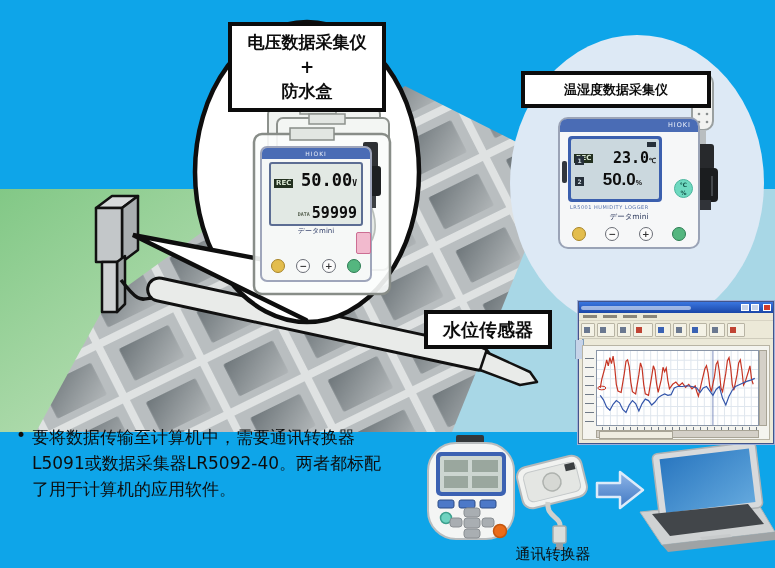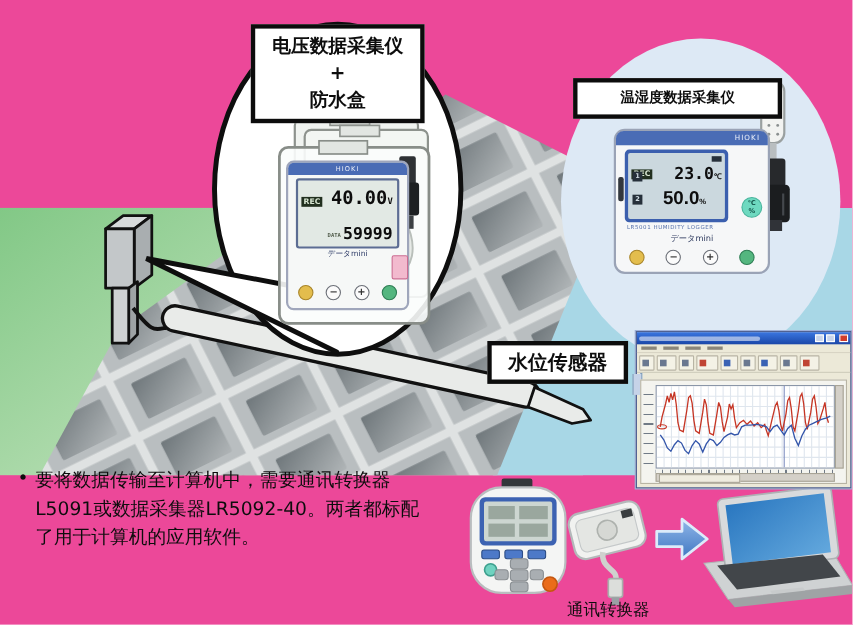--- a/index.html
+++ b/index.html
@@ -1,25 +1,25 @@
 <!DOCTYPE html>
 <html><head>
 <meta charset="utf-8">
 <style>
   html,body{margin:0;padding:0;background:#fff;}
-  .stage{position:relative;width:775px;height:568px;background:#ec4899;overflow:hidden;
+  .stage{position:relative;width:775px;height:568px;background:#0ea5e9;overflow:hidden;
          font-family:"DejaVu Sans",sans-serif;color:#0d0d0d;}
   .stage svg.scene{position:absolute;left:0;top:0;}
 
   
   .label-box{position:absolute;background:#ffffff;border:4px solid #0c0c0c;
              text-align:center;font-weight:600;color:#0d0d0d;z-index:6;}
   .label-box.voltage{left:228px;top:22px;width:146px;padding:4px 2px;font-size:17px;line-height:1.45;}
   .label-box.humidity{left:521px;top:71px;width:182px;height:29px;line-height:29px;font-size:13px;}
-  .label-box.water{left:424px;top:310px;width:120px;height:31px;line-height:31px;font-size:18px;z-index:7;margin-left:19px;}
+  .label-box.water{left:424px;top:310px;width:120px;height:31px;line-height:31px;font-size:18px;z-index:7;}
 
   
   .vl{position:absolute;left:260px;top:146px;width:108px;height:132px;background:#f6f8f7;
       border:2px solid #9fa6bb;border-radius:7px;z-index:4;}
   .vl-top{height:11px;background:#4a6cb5;border-radius:5px 5px 0 0;color:#e8edf8;
           font-size:6px;line-height:11px;text-align:center;letter-spacing:1px;}
   .vl-lcd{position:absolute;left:7px;top:14px;right:7px;height:60px;background:#e2e9e4;
           border:2px solid #5c6d93;border-radius:3px;}
   .rec-badge{position:absolute;left:3px;top:15px;background:#22301f;color:#d8e6d2;
              font-size:7px;line-height:9px;padding:0 2px;font-weight:bold;}
@@ -264,21 +264,21 @@
     <div>+</div>
     <div>防水盒</div>
   </div>
   <div class="label-box humidity">温湿度数据采集仪</div>
   <div class="label-box water">水位传感器</div>
 
   <div class="vl">
     <div class="vl-top">HIOKI</div>
     <div class="vl-lcd">
       <span class="rec-badge">REC</span>
-      <div class="vl-v1"><span>40.00</span><span class="unit">V</span></div>
+      <div class="vl-v1"><span>50.00</span><span class="unit">V</span></div>
       <div class="vl-v2"><span class="pre">DATA</span><span>59999</span></div>
     </div>
     <div class="vl-series">データmini</div>
     <div class="vl-pink"></div>
     <div class="btn-row">
       <span class="btn yellow"></span>
       <span class="btn minus">−</span>
       <span class="btn plus">+</span>
       <span class="btn green"></span>
     </div>

